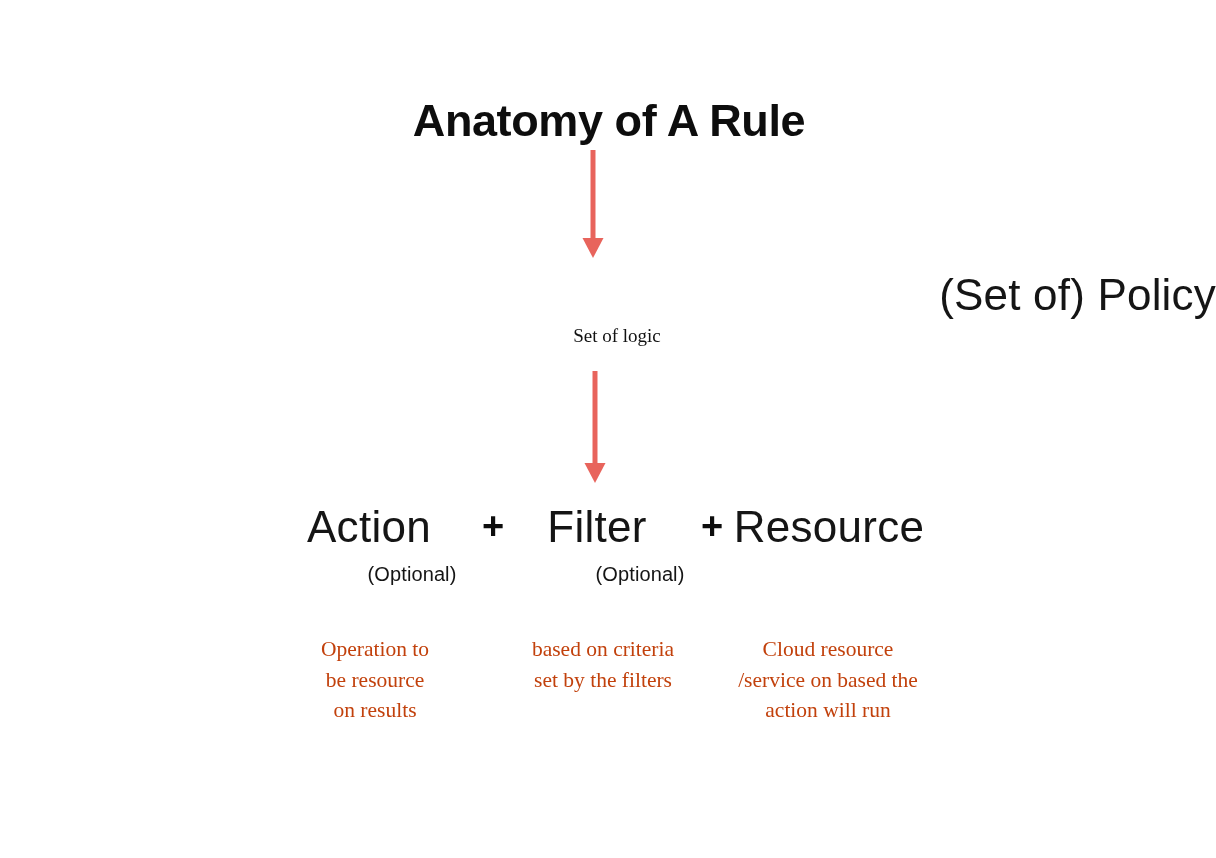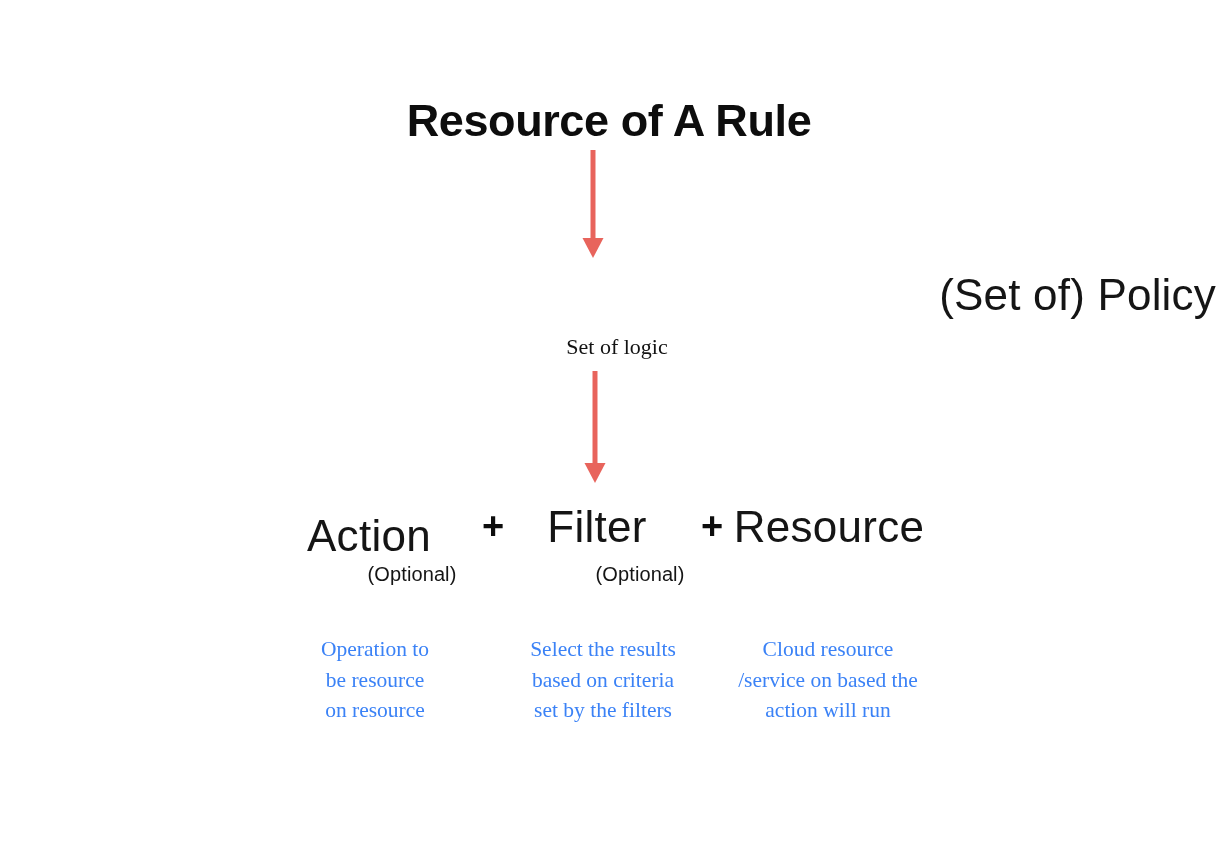--- a/index.html
+++ b/index.html
@@ -65,26 +65,25 @@
     padding-left: 8px;
   }
   .policy-sub {
     position: absolute;
     left: 0;
     right: 0;
     top: 325px;
     text-align: center;
     font-family: "Liberation Serif", serif;
     font-weight: normal;
-    font-size: 22px;
+    font-size: 19px;
     color: #121212;
     line-height: 1.15;
     white-space: nowrap;
     padding-left: 18px;
-    margin-top: 9px;
   }
 
   
   .formula {
     position: absolute;
     left: 0;
     right: 0;
     top: 502px;
     height: 52px;
   }
@@ -106,21 +105,21 @@
     top: 3px;
     text-align: center;
     font-family: "Liberation Sans", sans-serif;
     font-weight: bold;
     font-size: 38px;
     color: #0d0d0d;
     line-height: 1.15;
     white-space: nowrap;
     transform: translateX(-50%);
   }
-  .term-action   { left: 369px; margin-top: 9px; }
+  .term-action   { left: 369px; }
   .term-filter   { left: 597px; }
   .term-resource { left: 829px; }
   .plus-1 { left: 493px; }
   .plus-2 { left: 712px; }
 
   
   .optional {
     position: absolute;
     top: 562px;
     text-align: center;
@@ -145,36 +144,36 @@
     top: 634px;
     height: 110px;
   }
   .desc {
     position: absolute;
     top: 0;
     text-align: center;
     font-family: "Liberation Serif", serif;
     font-weight: normal;
     font-size: 21.5px;
-    color: #3b82f6;
+    color: #c2410c;
     line-height: 30.5px;
     white-space: nowrap;
     transform: translateX(-50%);
   }
   .desc-action   { left: 375px; }
   .desc-filter   { left: 603px; }
   .desc-resource { left: 811px; margin-left: 17px; }
   .desc .line { display: block; }
 </style>
 </head>
 <body>
 
 <div class="canvas">
 
-  <div class="title">Resource of A Rule</div>
+  <div class="title">Anatomy of A Rule</div>
 
   <svg class="arrow arrow-1" width="36" height="114" viewBox="0 0 36 114">
     <line x1="18" y1="2" x2="18" y2="92" stroke="#e8645c" stroke-width="5"></line>
     <path d="M 18 110 L 7.5 90 L 28.5 90 Z" fill="#e8645c"></path>
   </svg>
 
   <div class="policy-label">(Set of) Policy</div>
   <div class="policy-sub">Set of logic</div>
 
   <svg class="arrow arrow-2" width="36" height="118" viewBox="0 0 36 118">
@@ -191,25 +190,24 @@
   </div>
 
   <div class="optional optional-action">(Optional)</div>
   <div class="optional optional-filter">(Optional)</div>
 
   <div class="descriptions">
 
     <div class="desc desc-action">
       <span class="line">Operation to</span>
       <span class="line">be resource</span>
-      <span class="line">on resource</span>
+      <span class="line">on results</span>
     </div>
 
     <div class="desc desc-filter">
-      <span class="line">Select the results</span>
       <span class="line">based on criteria</span>
       <span class="line">set by the filters</span>
     </div>
 
     <div class="desc desc-resource">
       <span class="line">Cloud resource</span>
       <span class="line">/service on based the</span>
       <span class="line">action will run</span>
     </div>
 

